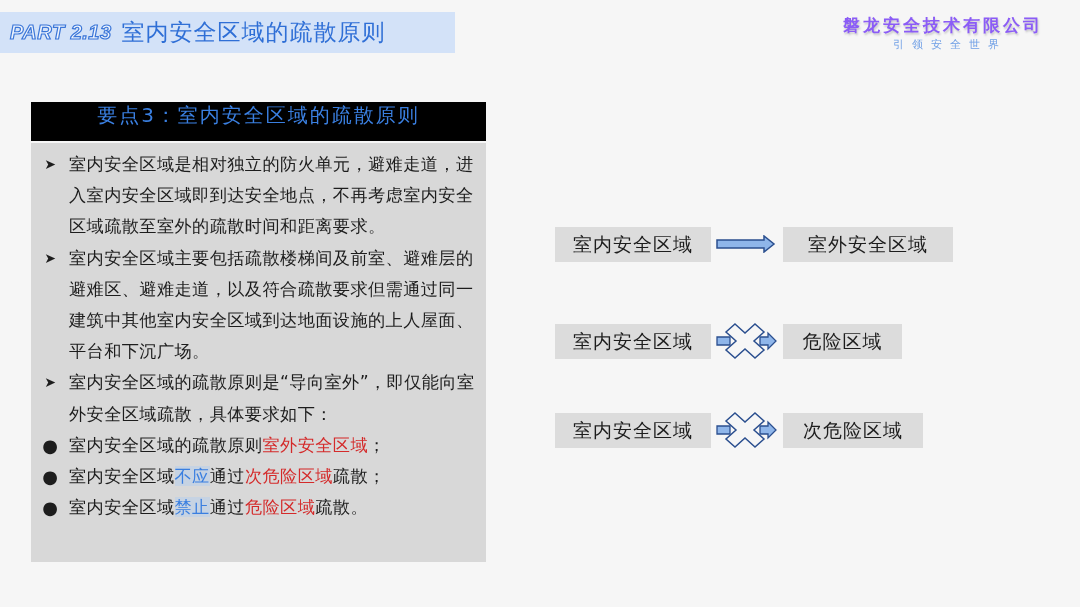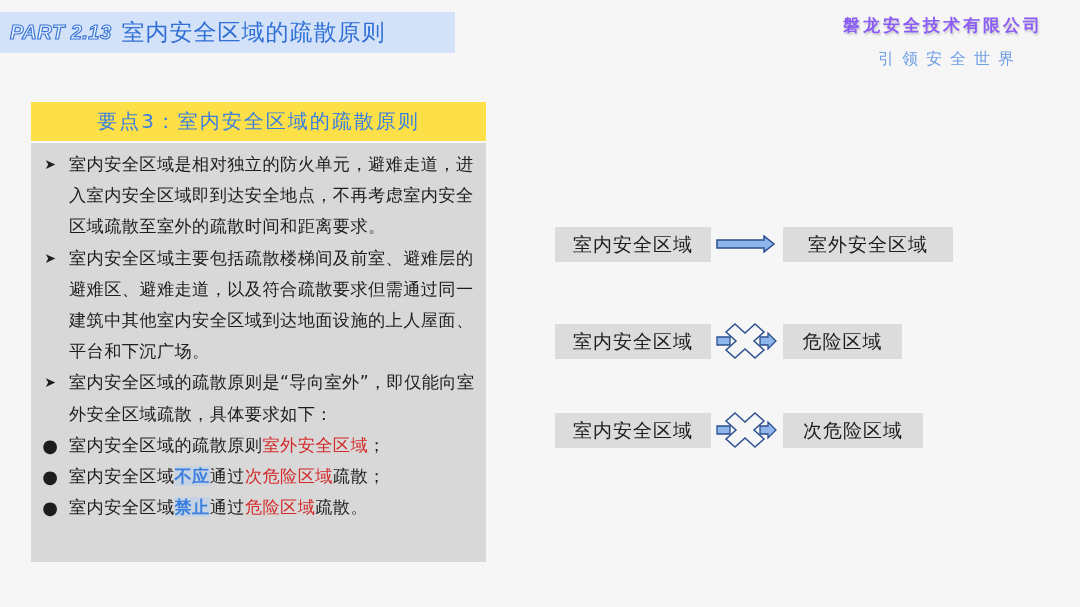--- a/index.html
+++ b/index.html
@@ -5,31 +5,31 @@
   * { margin:0; padding:0; box-sizing:border-box; }
   body { width:1080px; height:607px; background:#f6f6f6; position:relative; overflow:hidden;
          font-family:"DejaVu Sans","Liberation Sans",sans-serif; }
   .title-bar { position:absolute; left:0; top:12px; width:455px; height:41px; background:#d3e2f8;
                display:flex; align-items:center; }
   .part { font-family:"Liberation Sans",sans-serif; font-style:italic; font-weight:bold; font-size:20px;
           color:#eef4fd; -webkit-text-stroke:1.2px #3b76d8; margin-left:10px; letter-spacing:0.5px; }
   .title-text { color:#2f6fd6; font-size:23px; margin-left:10px; letter-spacing:1px; }
   .brand { position:absolute; right:22px; top:14px; text-align:center; width:230px; }
   .brand-name { color:#8b5cf6; font-size:17px; font-weight:bold; letter-spacing:3px; text-shadow:1px 2px 2px #c9c9c9; }
-  .brand-slogan { color:#6f9fe6; font-size:16px; letter-spacing:8px; margin-top:12px; padding-left:14px;font-family:Liberation Serif, serif; }
-  .panel-head { position:absolute; left:31px; top:102px; width:455px; height:39px; background:#fde047;
-                display:flex; align-items:center; justify-content:center; }
+  .brand-slogan { color:#6f9fe6; font-size:11px; letter-spacing:8px; margin-top:0; padding-left:14px;font-family:Liberation Serif, serif; }
+  .panel-head { position:absolute; left:31px; top:102px; width:455px; height:39px; background:#000000;
+                display:flex; justify-content:center; }
   .panel-head span { color:#3a7fe0; font-size:20px; letter-spacing:2px; }
   .panel-body { position:absolute; left:31px; top:143px; width:455px; height:419px; background:#d8d8d8; padding:6px 0 0 0; }
   .item { display:flex; font-size:17.2px; color:#1d1d1d; line-height:31.2px; }
   .mark { width:38px; flex:none; text-align:center; font-size:14px; }
   .mark.dot { font-size:18px; }
   .txt { width:410px; letter-spacing:0.4px; }
   .red { color:#d42a2a; }
-  .blue { color:#3a7fe0; background:#c6d3e3;font-weight:bold; }
+  .blue { color:#3a7fe0; background:#c6d3e3; }
   .rbox { position:absolute; height:35px; background:#dcdcdc; font-size:19px; color:#1d1d1d;
           display:flex; align-items:center; justify-content:center; letter-spacing:1px; }
   .arrow { position:absolute; }
 </style>
 </head>
 <body>
 
 <div class="title-bar">
   <span class="part">PART 2.13</span>
   <span class="title-text">室内安全区域的疏散原则</span>

